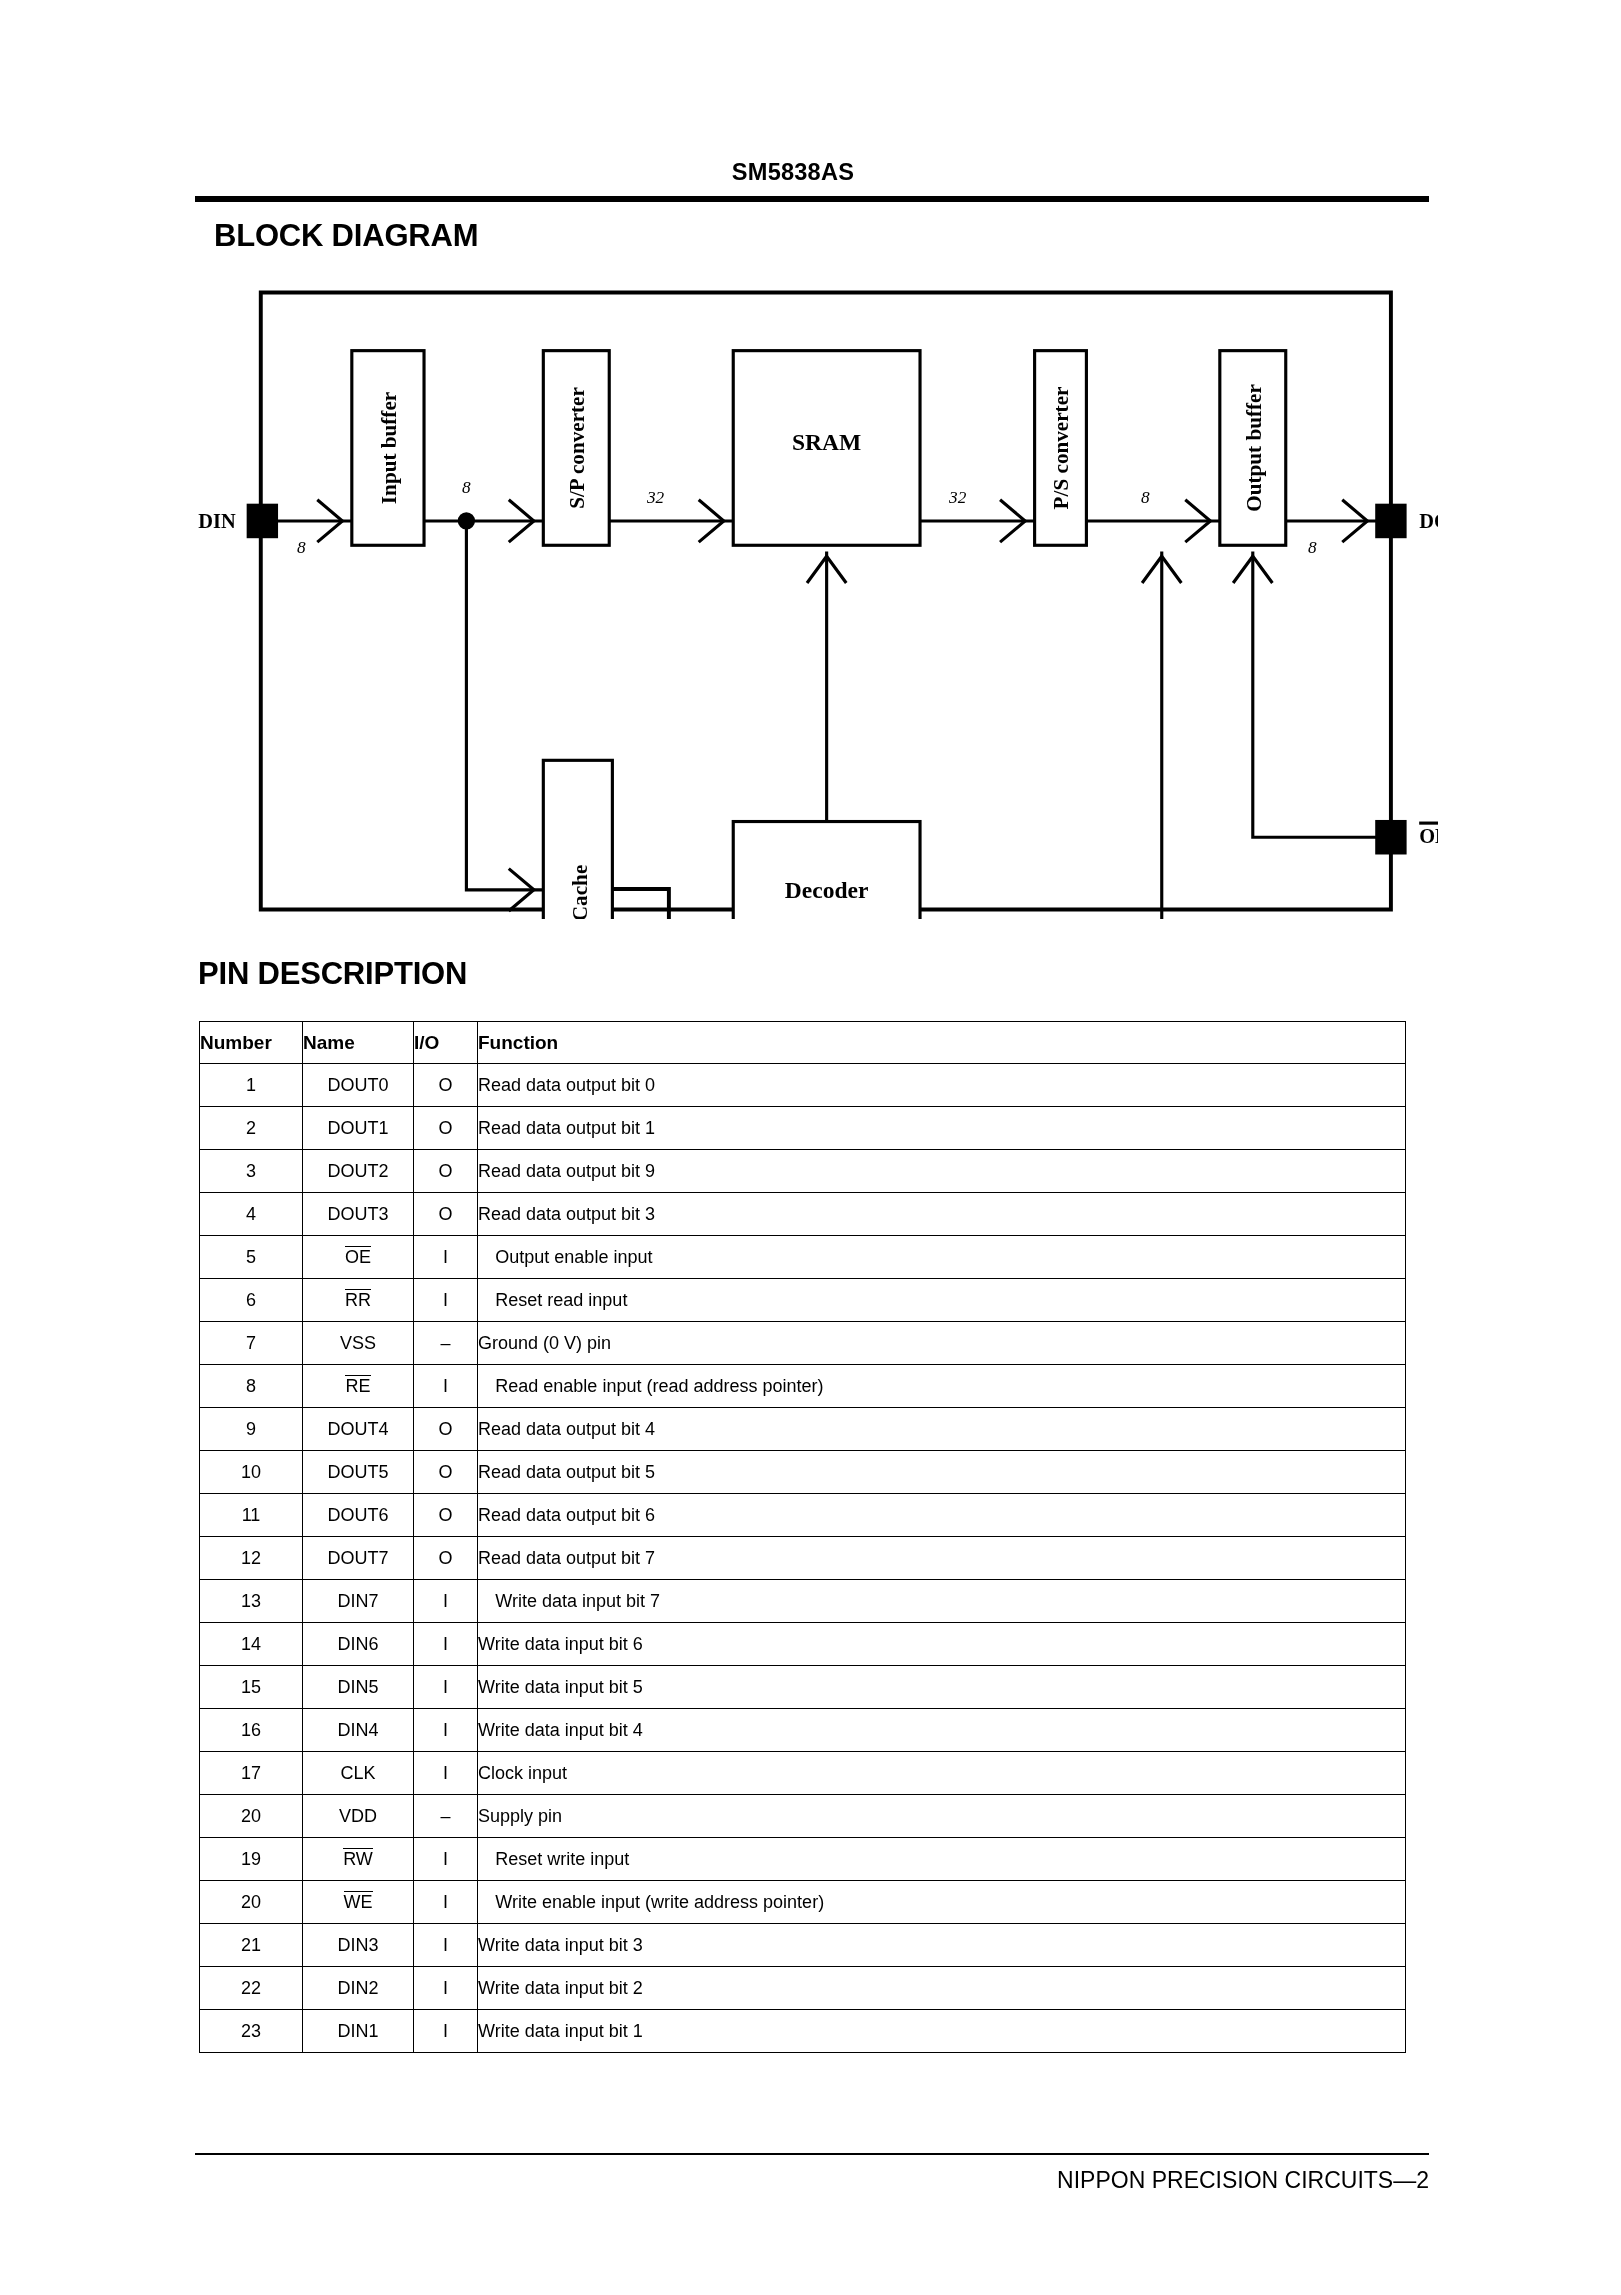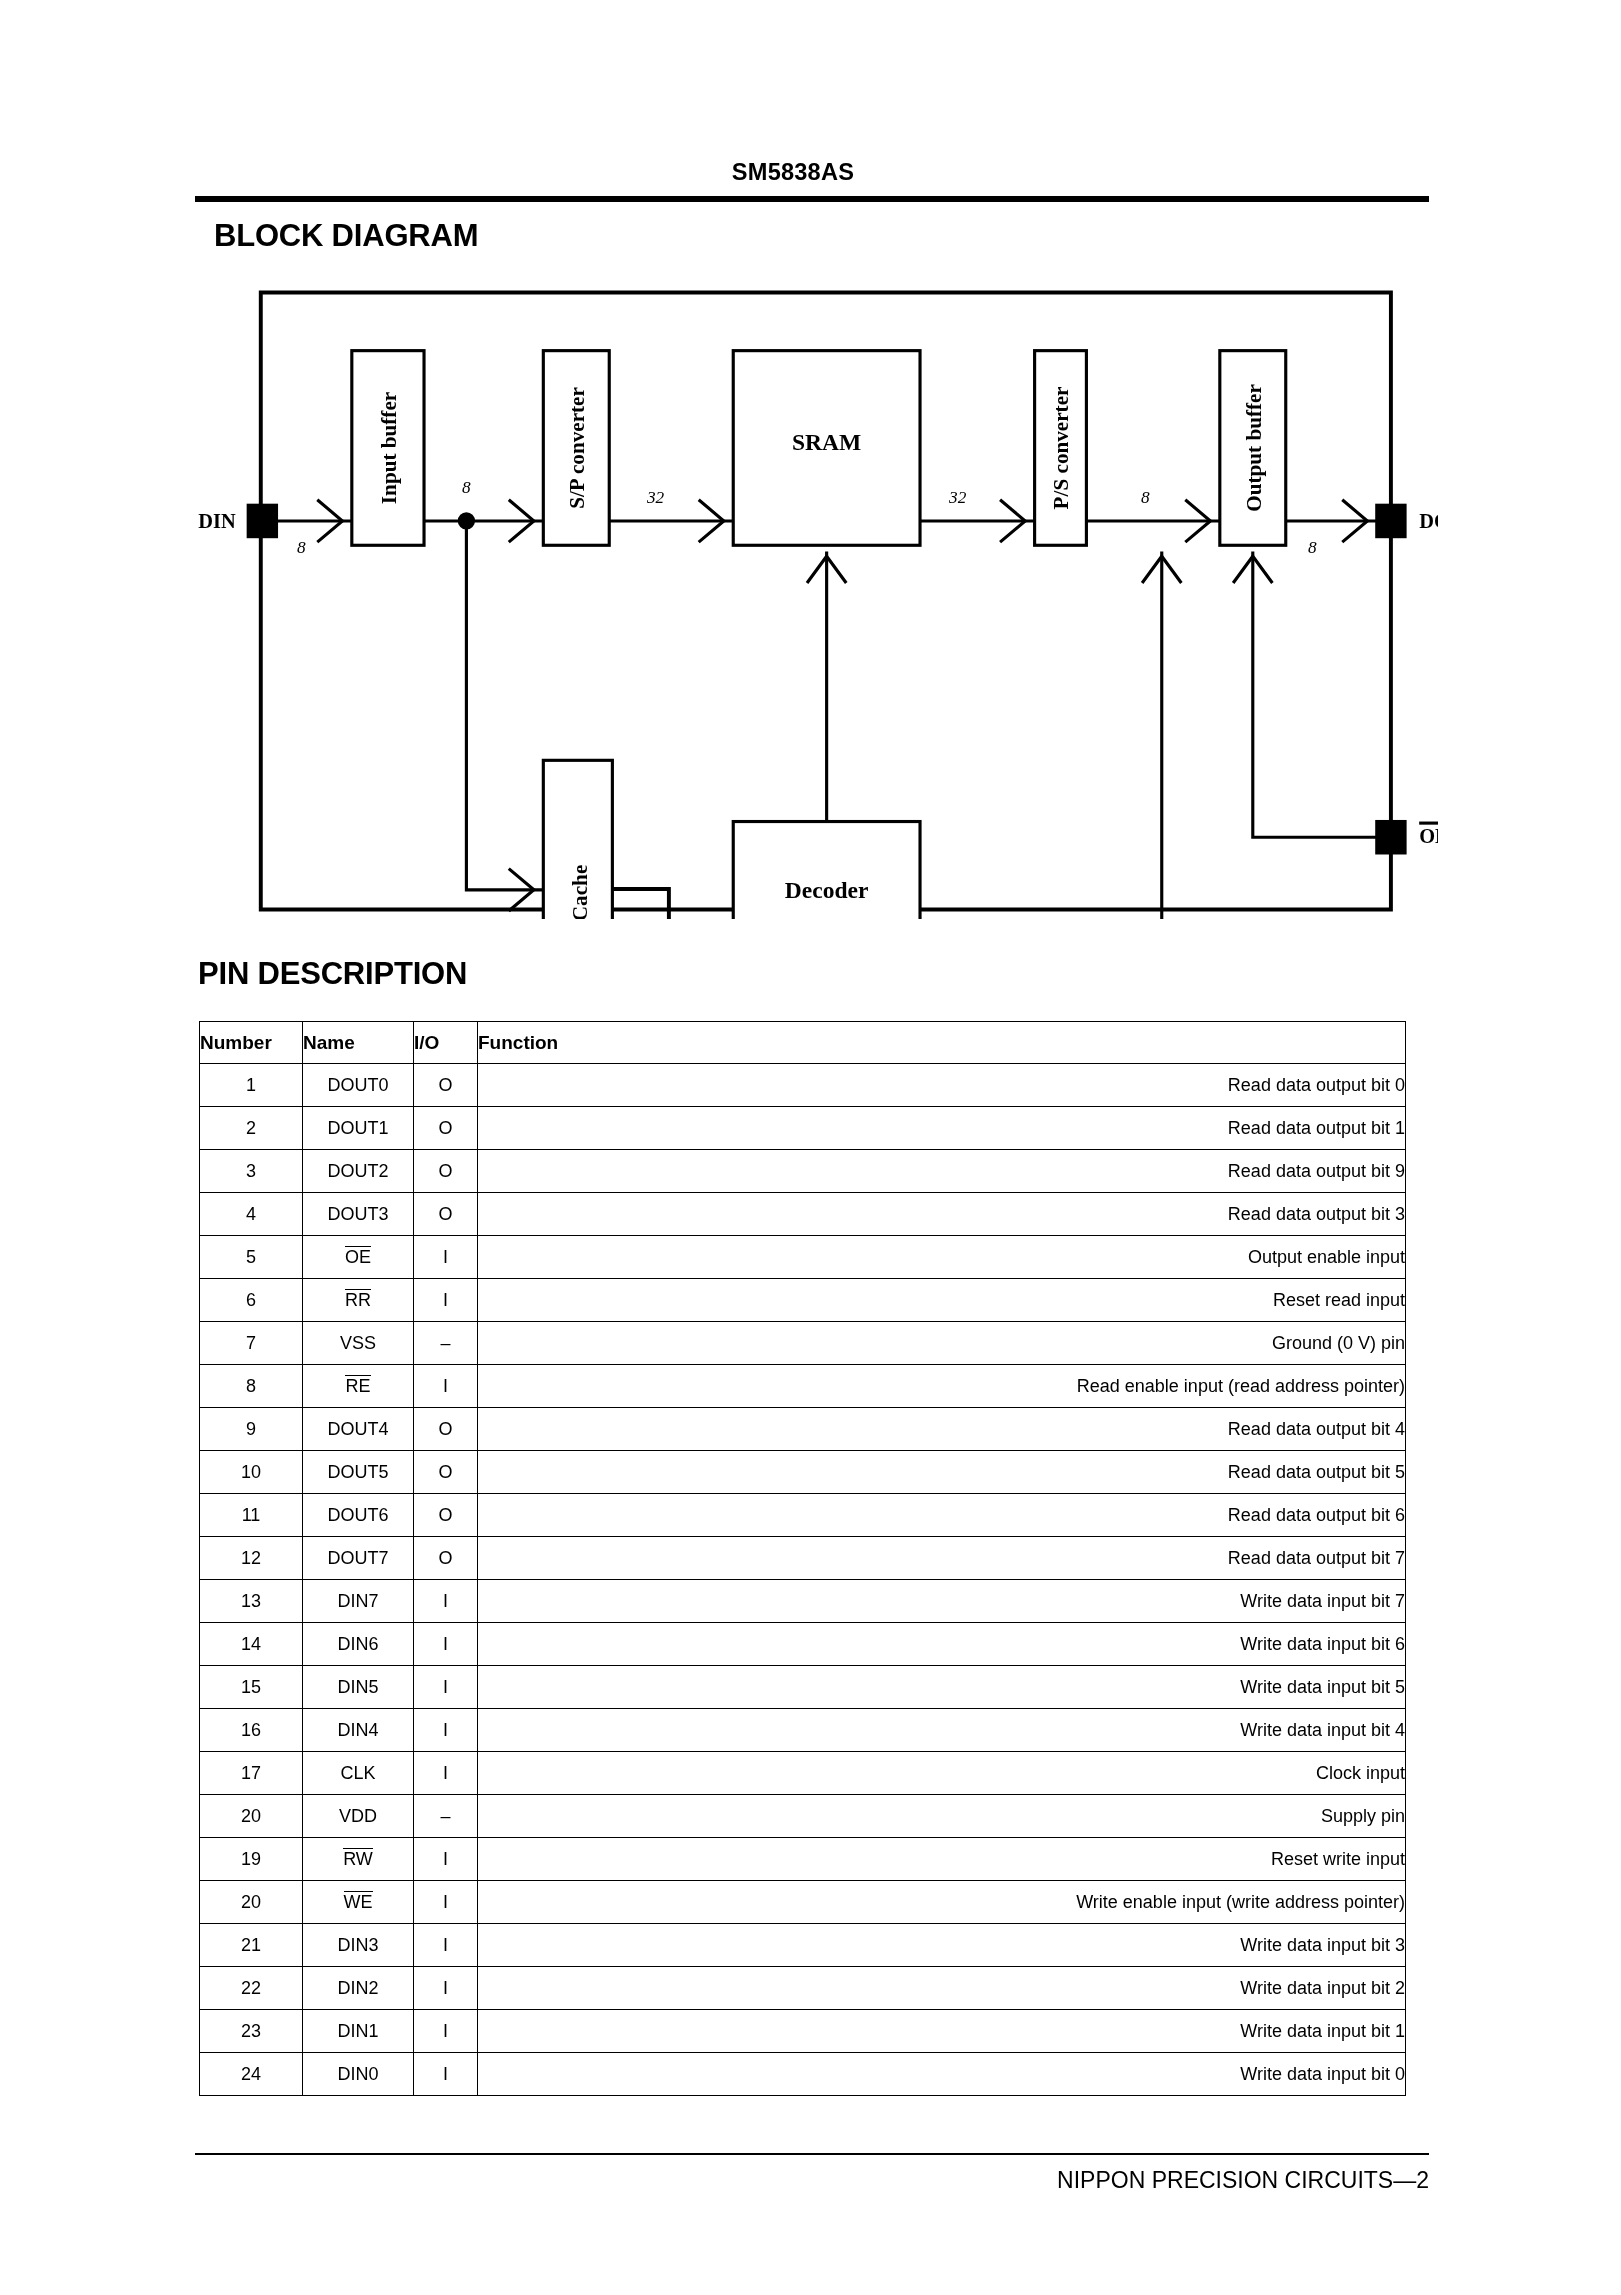--- a/index.html
+++ b/index.html
@@ -83,21 +83,21 @@
   }
   .pintable thead th {
     font-weight: bold;
     font-size: 19px;
     text-align: left;
     height: 41px;
   }
   .col-num  { width: 102px; text-align: center; }
   .col-name { width: 110px; text-align: center; }
   .col-io   { width: 63px;  text-align: center; }
-  .col-fn   { text-align: right; padding-left: 11px; }
+  .col-fn   { text-align: left; padding-left: 11px; }
   .col-fn.indent { padding-left: 17.3px; }
   th.col-fn { text-align: center; padding-left: 0; }
 
   .ovl {
     display: inline-block;
     border-top: 1.6px solid #000;
     padding-top: 0.8px;
     line-height: 1.05;
   }
 
@@ -481,26 +481,20 @@
           <td class="col-name">DIN2</td>
           <td class="col-io">I</td>
           <td class="col-fn">Write data input bit 2</td>
         </tr>
         <tr>
           <td class="col-num">23</td>
           <td class="col-name">DIN1</td>
           <td class="col-io">I</td>
           <td class="col-fn">Write data input bit 1</td>
         </tr>
-        <tr>
-          <td class="col-num">24</td>
-          <td class="col-name">DIN0</td>
-          <td class="col-io">I</td>
-          <td class="col-fn">Write data input bit 0</td>
-        </tr>
       </tbody>
   </table>
 
   <div class="ftr-rule"></div>
   <div class="ftr-text">NIPPON PRECISION CIRCUITS—2</div>
 
 </div>
 
 
 </body></html>

